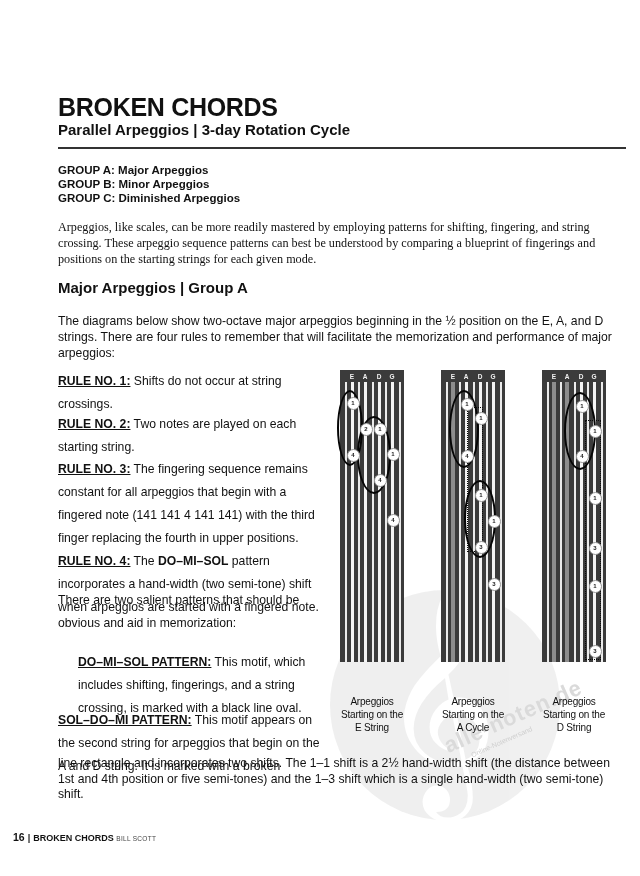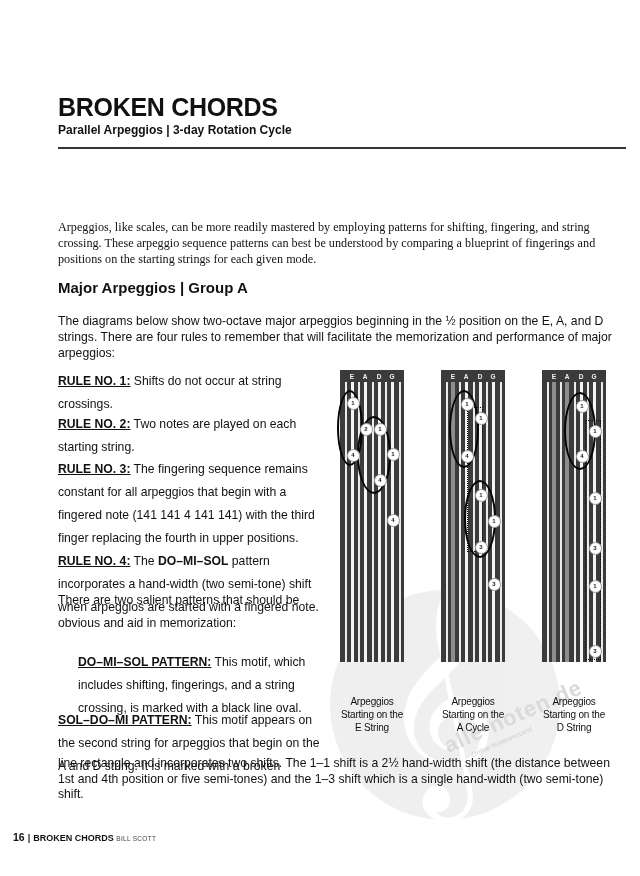--- a/index.html
+++ b/index.html
@@ -14,21 +14,21 @@
   .watermark .clef { position: absolute; left: 50px; top: -10px; font-size: 200px; line-height: 230px;
                      color: #ffffff; font-family: "DejaVu Serif", serif; }
   .wm-text { position: absolute; left: 440px; top: 735px; font-size: 22px; font-weight: bold;
              color: #dadada; transform: rotate(-24deg); transform-origin: left top;
              font-family: "Liberation Sans", sans-serif; letter-spacing: 1px; }
   .wm-sub { position: absolute; left: 470px; top: 752px; font-size: 7px; color: #cfcfcf;
             transform: rotate(-24deg); transform-origin: left top; }
 
   .title { position: absolute; left: 58px; top: 93px; font-size: 25px; font-weight: bold;
            letter-spacing: -0.3px; line-height: 28px; }
-  .subtitle { position: absolute; left: 58px; top: 121px; font-size: 12px; font-weight: bold;
+  .subtitle { position: absolute; left: 58px; top: 121px; font-size: 15px; font-weight: bold;
               line-height: 18px; }
   .rule-line { position: absolute; left: 58px; top: 147px; width: 568px; height: 2px; background: #333; }
 
   .groups { position: absolute; left: 58px; top: 163px; font-size: 11.5px; font-weight: bold; line-height: 14px; }
   .groups div { margin: 0; }
 
   .para { position: absolute; font-size: 12.2px; line-height: 16px; }
   .intro { left: 58px; top: 219px; width: 570px; font-family: Liberation Serif, serif; }
   .section-h { position: absolute; left: 58px; top: 279px; font-size: 15px; font-weight: bold; }
   .diag-intro { left: 58px; top: 313px; width: 570px; }
@@ -71,20 +71,25 @@
   <div class="watermark">
     <span class="clef">𝄞</span>
   </div>
   <div class="wm-text">alle-noten.de</div>
   <div class="wm-sub">Online-Notenversand</div>
 
   <div class="title">BROKEN CHORDS</div>
   <div class="subtitle">Parallel Arpeggios | 3-day Rotation Cycle</div>
   <div class="rule-line"></div>
 
+  <div class="groups">
+    <div>GROUP A: Major Arpeggios</div>
+    <div>GROUP B: Minor Arpeggios</div>
+    <div>GROUP C: Diminished Arpeggios</div>
+  </div>
 
   <div class="para intro">Arpeggios, like scales, can be more readily mastered by employing patterns for shifting, fingering, and string crossing. These arpeggio sequence patterns can best be understood by comparing a blueprint of fingerings and positions on the starting strings for each given mode.</div>
 
   <div class="section-h">Major Arpeggios | Group A</div>
   <div class="para diag-intro">The diagrams below show two-octave major arpeggios beginning in the ½ position on the E, A, and D strings. There are four rules to remember that will facilitate the memorization and performance of major arpeggios:</div>
 
   <div class="rule r1">
     <span class="lbl">RULE NO. 1:</span><span> Shifts do not occur at string crossings.</span>
   </div>
   <div class="rule r2">

